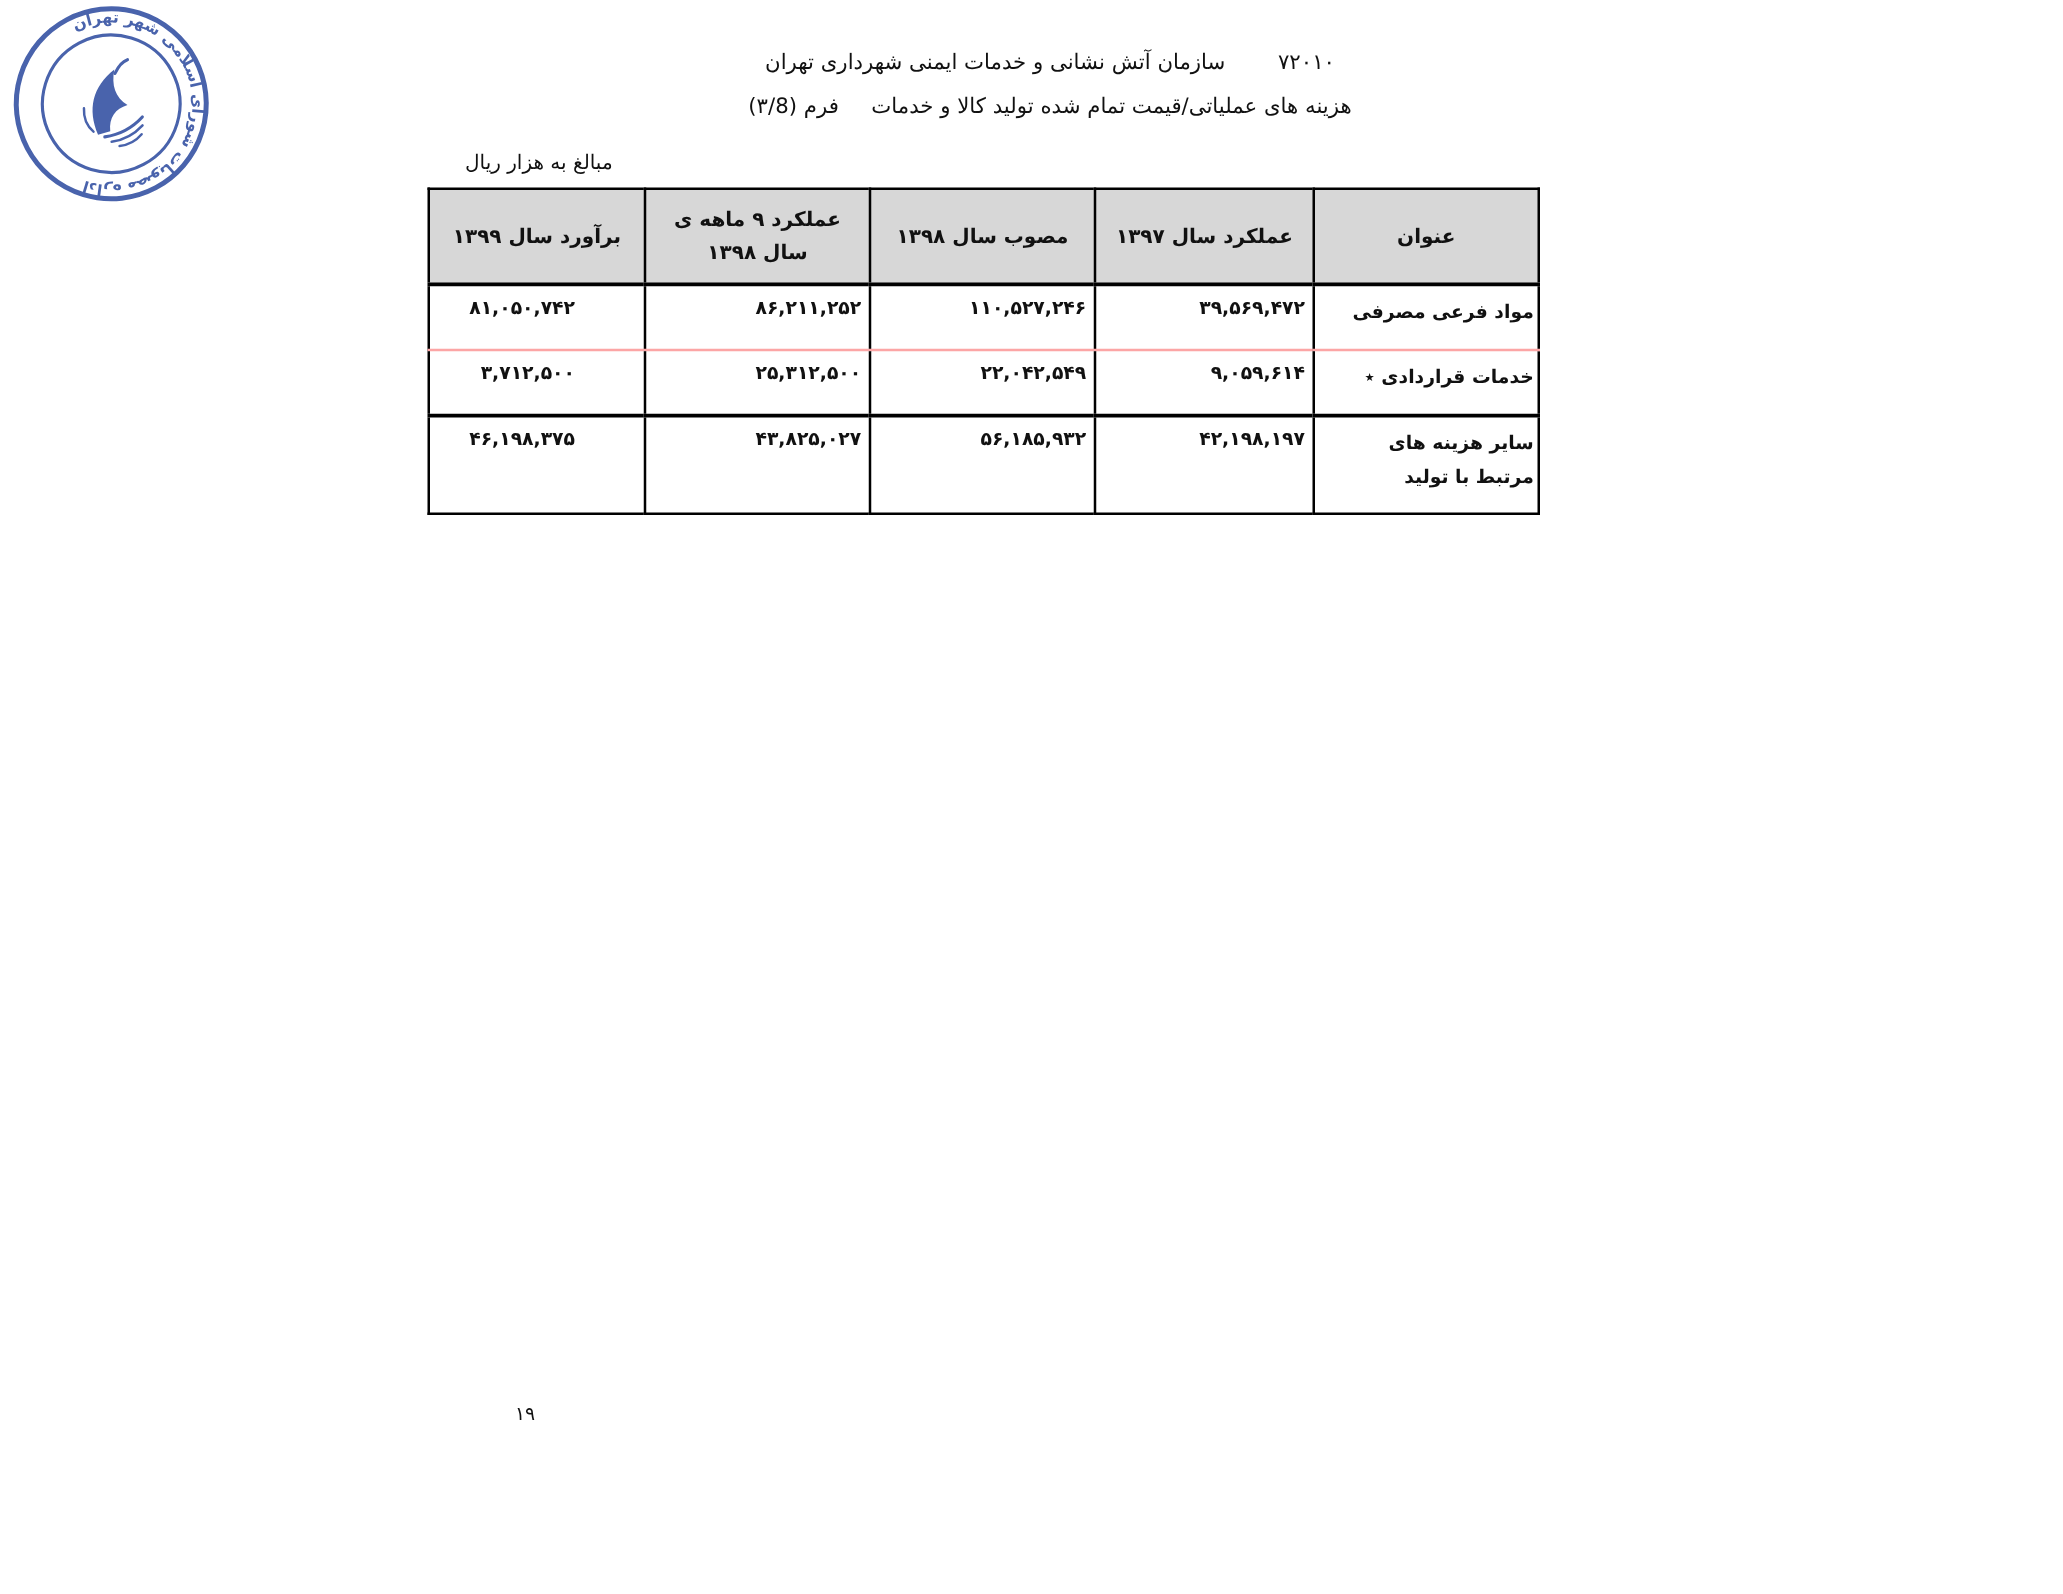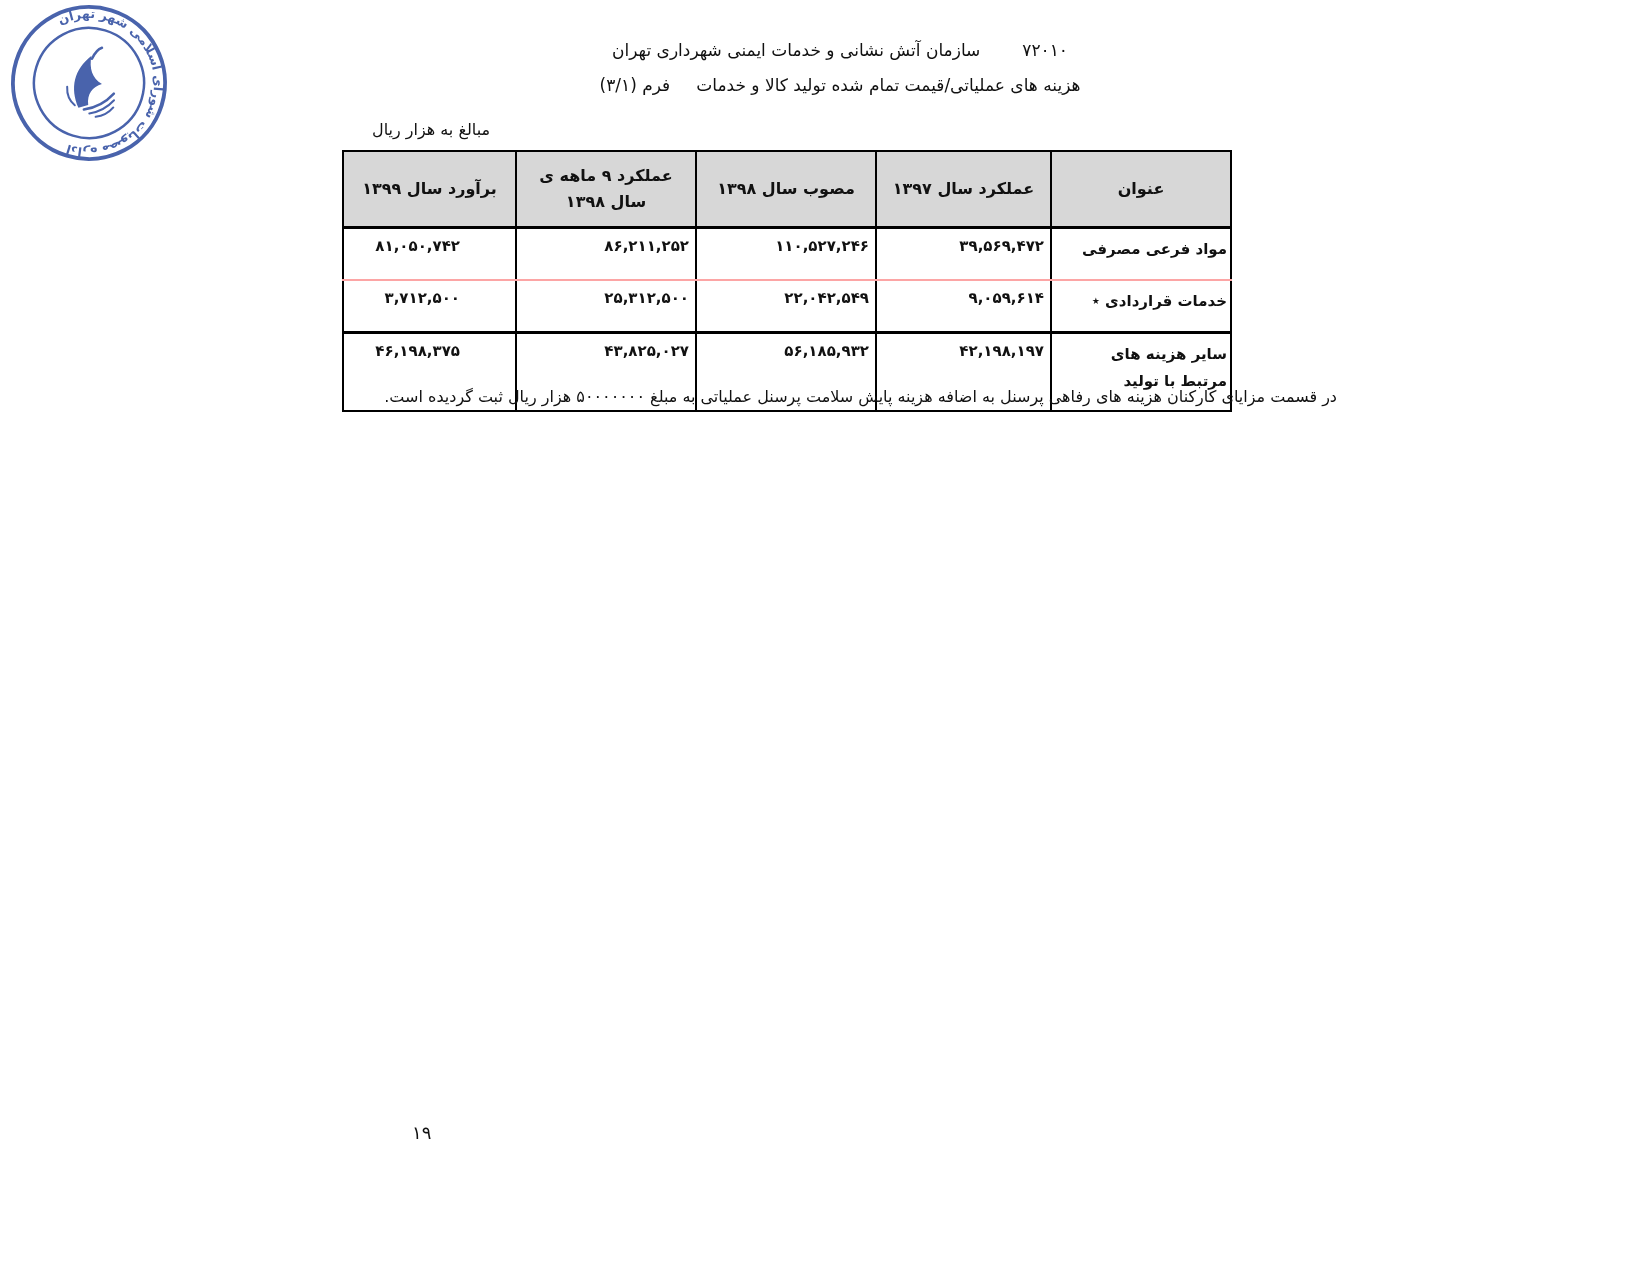--- a/index.html
+++ b/index.html
@@ -40,21 +40,21 @@
   }
   table.cost tbody td.inset{padding-right:55px;}
   table.cost tbody tr.r1 th,table.cost tbody tr.r1 td{border-bottom:2px solid #fca5a5;height:38px;}
   table.cost tbody tr.r2 th,table.cost tbody tr.r2 td{border-bottom:3px solid #000;height:38px;}
   table.cost tbody tr.r3 th,table.cost tbody tr.r3 td{height:64px;padding-left:19px;}
 
   
   .notes{position:absolute;right:313px;top:381px;width:1060px;direction:rtl;text-align:right;
          font-size:16px;line-height:31px;}
 
-  .page-num{position:absolute;left:412px;top:1122px;font-size:18px;direction:rtl;}
+  .page-num{position:absolute;left:412px;top:1122px;font-size:15px;direction:rtl;}
 </style>
 </head>
 <body>
 
 <div class="page">
 
   <div class="stamp">
     <svg width="166" height="166" viewBox="0 0 166 166">
       <circle cx="83" cy="83" r="76" fill="none" stroke="#3a56a5" stroke-width="4"></circle>
       <circle cx="83" cy="83" r="55" fill="none" stroke="#3a56a5" stroke-width="2.5"></circle>
@@ -74,21 +74,21 @@
     </svg>
   </div>
 
   <div class="doc-header">
     <div class="line line1">
       <span>۷۲۰۱۰</span>
       <span>سازمان آتش نشانی و خدمات ایمنی شهرداری تهران</span>
     </div>
     <div class="line line2">
       <span>هزینه های عملیاتی/قیمت تمام شده تولید کالا و خدمات</span>
-      <span>فرم (۳/۱)</span>
+      <span>فرم (۳/8)</span>
     </div>
   </div>
 
   <div class="unit-note">مبالغ به هزار ریال</div>
 
   <div class="tbl-wrap">
     <table class="cost">
       <colgroup>
         <col style="width:180px">
           <col style="width:175px">
@@ -125,18 +125,17 @@
           <td>۴۲,۱۹۸,۱۹۷</td>
           <td>۵۶,۱۸۵,۹۳۲</td>
           <td>۴۳,۸۲۵,۰۲۷</td>
           <td class="inset">۴۶,۱۹۸,۳۷۵</td>
         </tr>
       </tbody>
     </table>
   </div>
 
   <div class="notes">
-    <div>در قسمت مزایای کارکنان هزینه های رفاهی پرسنل به اضافه هزینه پایش سلامت پرسنل عملیاتی به مبلغ ۵۰۰۰۰۰۰۰ هزار ریال ثبت گردیده است.</div>
   </div>
 
   <div class="page-num">۱۹</div>
 
 </div>
 
 </body></html>

